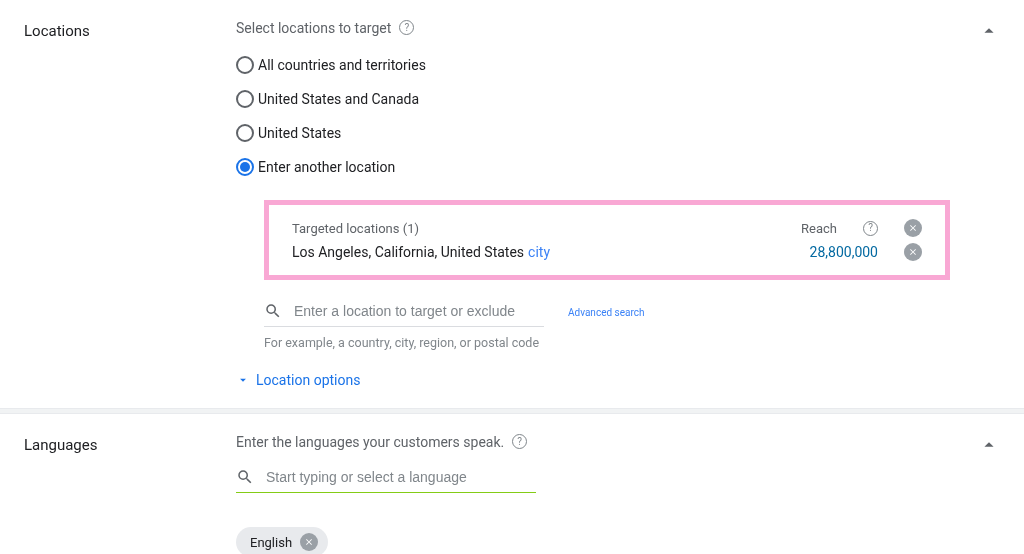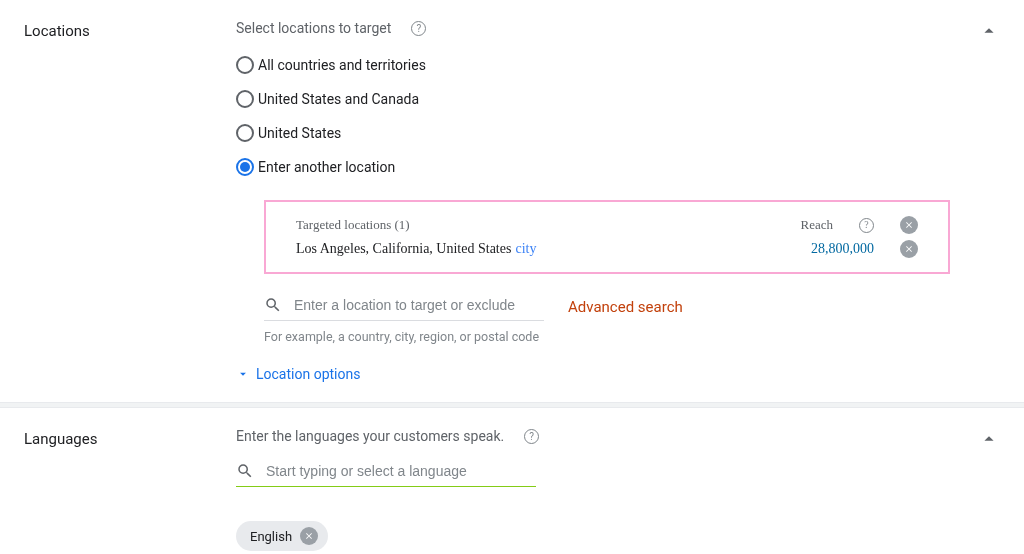--- a/index.html
+++ b/index.html
@@ -21,22 +21,22 @@
       font-size: 15px;
       color: #202124;
       padding-top: 2px;
     }
     .section-content {
       flex: 1;
       padding-right: 50px;
     }
     .prompt-row {
       display: flex;
-      align-items: flex-end;
-      gap: 20px;
+      align-items: flex-start;
+      gap: 8px;
       color: #5f6368;
       font-size: 14px;
       margin-bottom: 14px;
     }
     .help-icon {
       width: 15px; height: 15px;
       border: 1.4px solid #80868b;
       border-radius: 50%;
       display: inline-flex;
       align-items: center;
@@ -63,25 +63,24 @@
       flex-shrink: 0;
     }
     .radio-circle.checked { border-color: #1a73e8; }
     .radio-dot {
       width: 10px; height: 10px;
       background: #1a73e8;
       border-radius: 50%;
     }
     .radio-label { font-size: 14px; color: #202124; }
     .targeted-box {
-      border: 2px solid #f9a8d4;
+      border: 5px solid #f9a8d4;
       margin-top: 18px;
       margin-left: 28px;
-      padding: 14px 30px;
-      font-family: Liberation Serif, serif;
+      padding: 14px 23px;
     }
     .tb-row {
       display: flex;
       align-items: center;
       justify-content: space-between;
       gap: 12px;
     }
     .tb-left { flex: 1; display: flex; align-items: baseline; gap: 4px; color: #202124; }
     .tb-header .tb-left { color: #5f6368; font-size: 13px; }
     .tb-header { margin-bottom: 6px; }
@@ -122,21 +121,21 @@
       flex-shrink: 0;
     }
     .search-input {
       border: none;
       outline: none;
       font-size: 14px;
       color: #202124;
       width: 100%;
     }
     .search-input::placeholder { color: #80868b; }
-    .adv-link { color: #c2410c; font-size: 15px; cursor: pointer; }
+    .adv-link { color: #3b82f6; font-size: 10px; cursor: pointer; }
     .helper-text {
       margin-left: 28px;
       margin-top: 8px;
       font-size: 12.5px;
       color: #80868b;
     }
     .loc-options {
       display: flex;
       align-items: center;
       gap: 6px;

